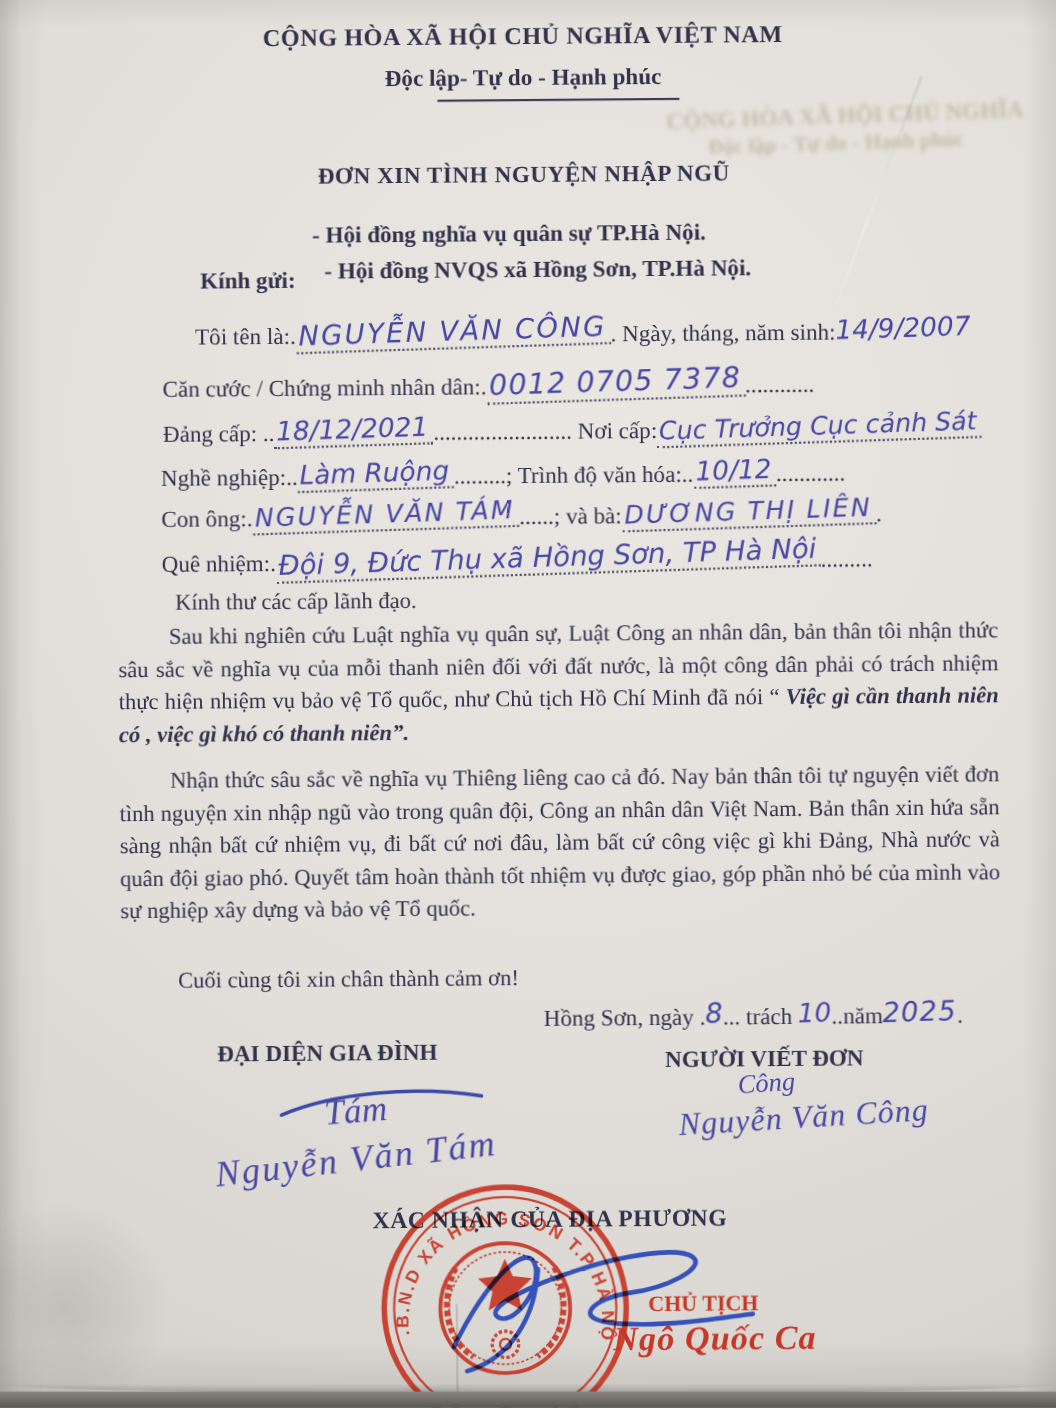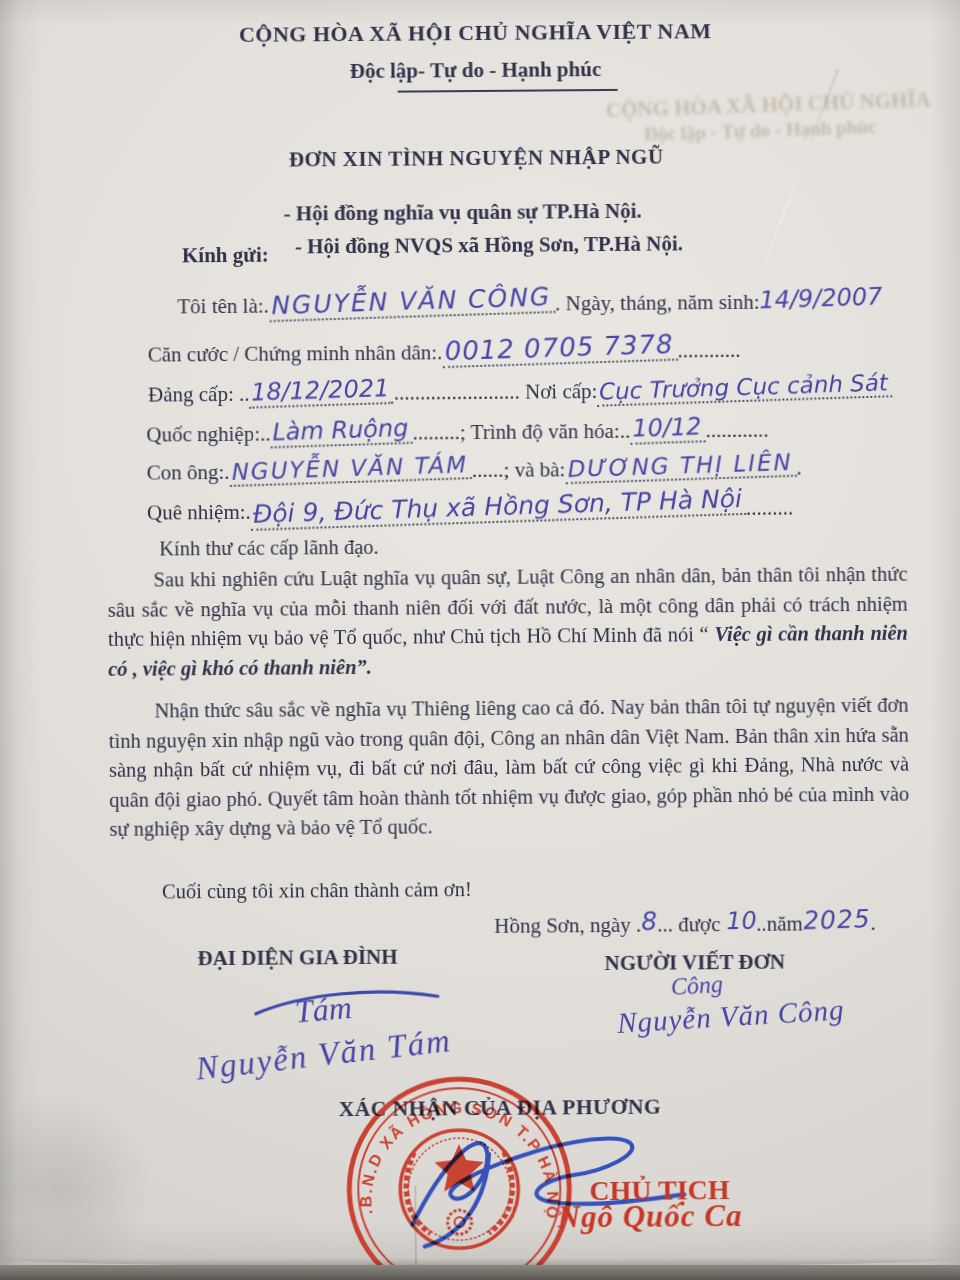--- a/index.html
+++ b/index.html
@@ -70,41 +70,41 @@
 
     <div class="p" style="top:335px;left:150px;font-size:21px;">
       <span>Căn cước / Chứng minh nhân dân:.</span><span class="hand hand-ib on-dots" style="font-size:26px;letter-spacing:1px;">0012 0705 7378</span><span>............</span>
     </div>
 
     <div class="p" style="top:377px;left:150px;font-size:21px;">
       <span>Đảng cấp: ..</span><span class="hand hand-ib on-dots" style="font-size:24px;">18/12/2021</span><span>........................ Nơi cấp:</span><span class="hand hand-ib on-dots" style="font-size:23px;">Cục Trưởng Cục cảnh Sát</span>
     </div>
 
     <div class="p" style="top:417px;left:148px;font-size:21px;">
-      <span>Quốc nghiệp:..</span><span class="hand hand-ib on-dots" style="font-size:24px;">Làm Ruộng</span><span>.........; Trình độ văn hóa:..</span><span class="hand hand-ib on-dots" style="font-size:24px;">10/12</span><span>............</span>
+      <span>Nghề nghiệp:..</span><span class="hand hand-ib on-dots" style="font-size:24px;">Làm Ruộng</span><span>.........; Trình độ văn hóa:..</span><span class="hand hand-ib on-dots" style="font-size:24px;">10/12</span><span>............</span>
     </div>
 
     <div class="p" style="top:456px;left:148px;font-size:21px;">
       <span>Con ông:.</span><span class="hand hand-caps hand-ib on-dots" style="font-size:23px;">NGUYỄN VĂN TÁM</span><span>......; và bà:</span><span class="hand hand-caps hand-ib on-dots" style="font-size:23px;">DƯƠNG THỊ LIÊN</span><span>.</span>
     </div>
 
     <div class="p" style="top:494px;left:148px;font-size:21px;">
       <span>Quê nhiệm:.</span><span class="hand hand-ib on-dots" style="font-size:25px;">Đội 9, Đức Thụ xã Hồng Sơn, TP Hà Nội</span><span>.........</span>
     </div>
 
     <div class="p" style="top:535px;left:160px;font-size:20.5px;">Kính thư các cấp lãnh đạo.</div>
 
     <div class="para" style="top:563px;"><span>Sau khi nghiên cứu Luật nghĩa vụ quân sự, Luật Công an nhân dân, bản thân tôi nhận thức sâu sắc về nghĩa vụ của mỗi thanh niên đối với đất nước, là một công dân phải có trách nhiệm thực hiện nhiệm vụ bảo vệ Tổ quốc, như Chủ tịch Hồ Chí Minh đã nói “ </span><span class="q">Việc gì cần thanh niên có , việc gì khó có thanh niên</span><span class="q">”.</span></div>
 
     <div class="para" style="top:694px;">Nhận thức sâu sắc về nghĩa vụ Thiêng liêng cao cả đó. Nay bản thân tôi tự nguyện viết đơn tình nguyện xin nhập ngũ vào trong quân đội, Công an nhân dân Việt Nam. Bản thân xin hứa sẵn sàng nhận bất cứ nhiệm vụ, đi bất cứ nơi đâu, làm bất cứ công việc gì khi Đảng, Nhà nước và quân đội giao phó. Quyết tâm hoàn thành tốt nhiệm vụ được giao, góp phần nhỏ bé của mình vào sự nghiệp xây dựng và bảo vệ Tổ quốc.</div>
 
     <div class="p" style="top:878px;left:160px;font-size:20.5px;">Cuối cùng tôi xin chân thành cảm ơn!</div>
 
     <div class="p" style="top:910px;left:492px;font-size:21px;">
-      <span>Hồng Sơn, ngày .</span><span class="hand hand-ib" style="font-size:25px;">8</span><span>... được </span><span class="hand hand-ib" style="font-size:24px;">10</span><span>..năm</span><span class="hand hand-ib" style="font-size:25px;letter-spacing:1px;">2025</span><span>.</span>
+      <span>Hồng Sơn, ngày .</span><span class="hand hand-ib" style="font-size:25px;">8</span><span>... trách </span><span class="hand hand-ib" style="font-size:24px;">10</span><span>..năm</span><span class="hand hand-ib" style="font-size:25px;letter-spacing:1px;">2025</span><span>.</span>
     </div>
 
     <div class="p b" style="top:944px;left:195px;font-size:21px;">ĐẠI DIỆN GIA ĐÌNH</div>
     <div class="p b" style="top:952px;left:602px;font-size:21px;">NGƯỜI VIẾT ĐƠN</div>
 
     <div class="p hand script" style="top:974px;left:668px;font-size:24px;transform:rotate(-3deg);">Công</div>
     <div class="p hand script" style="top:1002px;left:614px;font-size:29px;transform:rotate(-3deg);letter-spacing:1px;">Nguyễn Văn Công</div>
 
     <svg class="sig-svg" style="left:245px;top:982px;" width="200" height="40" viewBox="0 0 200 40">
       <path d="M 8,30 C 55,10 130,4 190,14" stroke="#3c49ab" stroke-width="3.2" fill="none" stroke-linecap="round"></path>
@@ -142,21 +142,21 @@
 
     <svg class="sig-svg" style="left:388px;top:1112px;" width="300" height="140" viewBox="0 0 300 140">
       <g stroke="#2847b8" stroke-width="4.2" fill="none" stroke-linecap="round" opacity="0.92">
         <path d="M 20,112 C 52,48 90,14 95,40 C 99,64 72,94 60,85 C 48,76 92,56 130,44
                  C 172,30 225,22 238,32 C 250,42 214,60 180,64 C 150,68 122,88 170,92
                  C 212,95 262,88 292,84"></path>
         <path d="M 97,42 C 94,86 72,122 32,134"></path>
       </g>
     </svg>
 
-    <div class="p b red" style="top:1176px;left:585px;font-size:28px;">CHỦ TỊCH</div>
+    <div class="p b red" style="top:1176px;left:585px;font-size:20px;">CHỦ TỊCH</div>
     <div class="p red script b" style="top:1200px;left:553px;font-size:31px;letter-spacing:1px;">Ngô Quốc Ca</div>
 
     <div class="crease-tr"></div>
     <div class="crease-bl"></div>
     <div class="shadow-bl"></div>
   </div>
 
   <div class="paper-edge"></div>
   <div class="table-edge"></div>
 </div>

